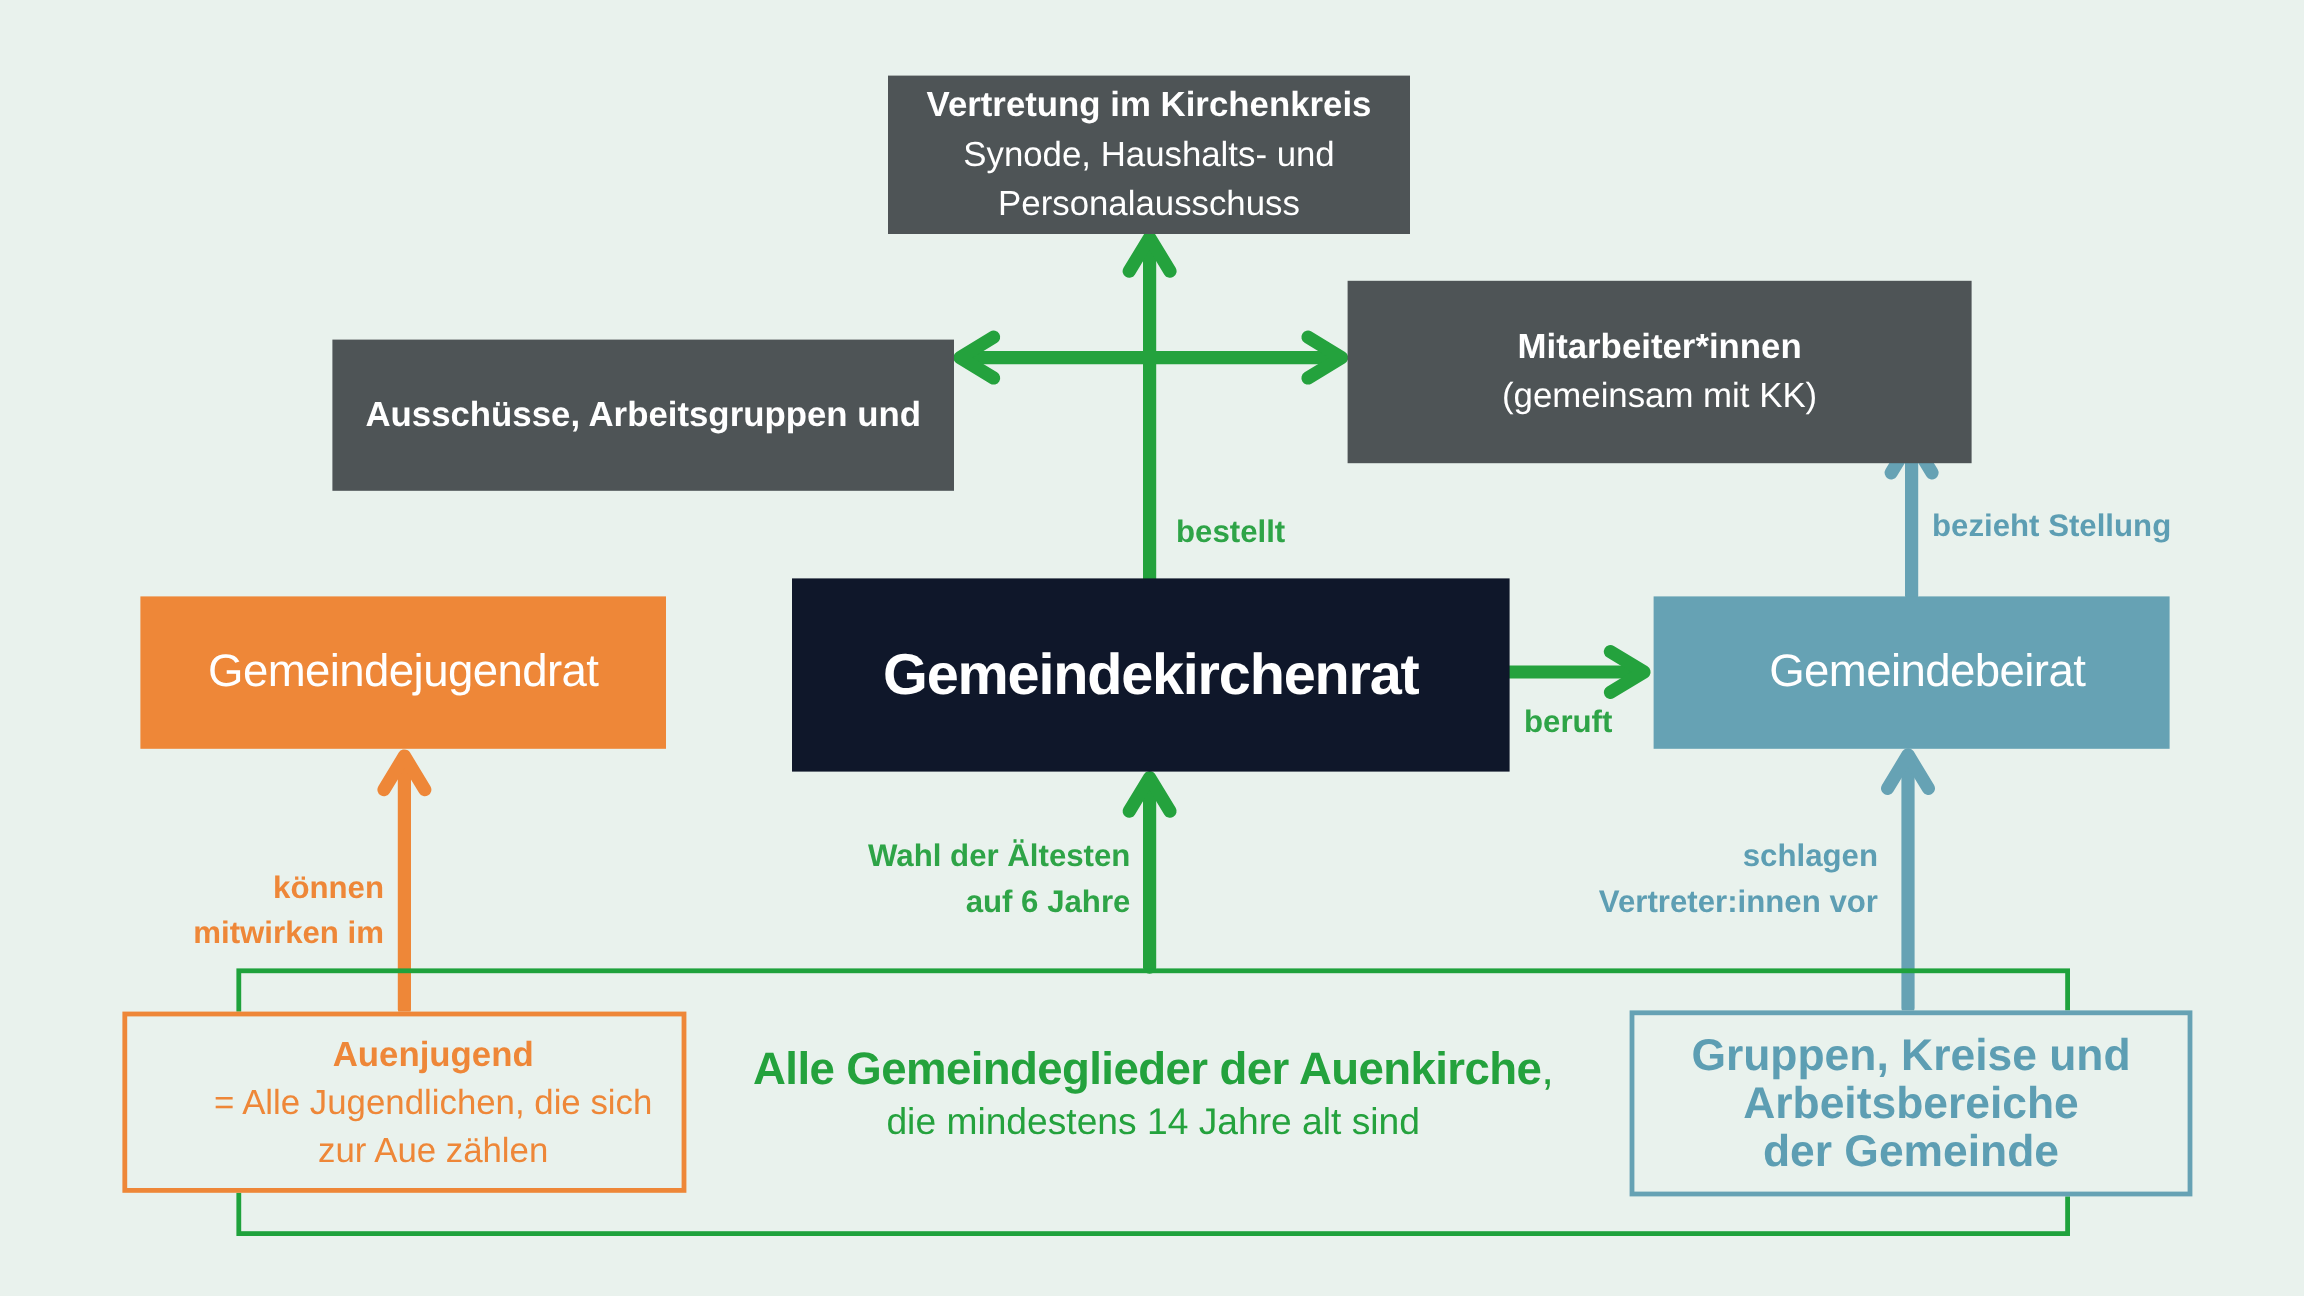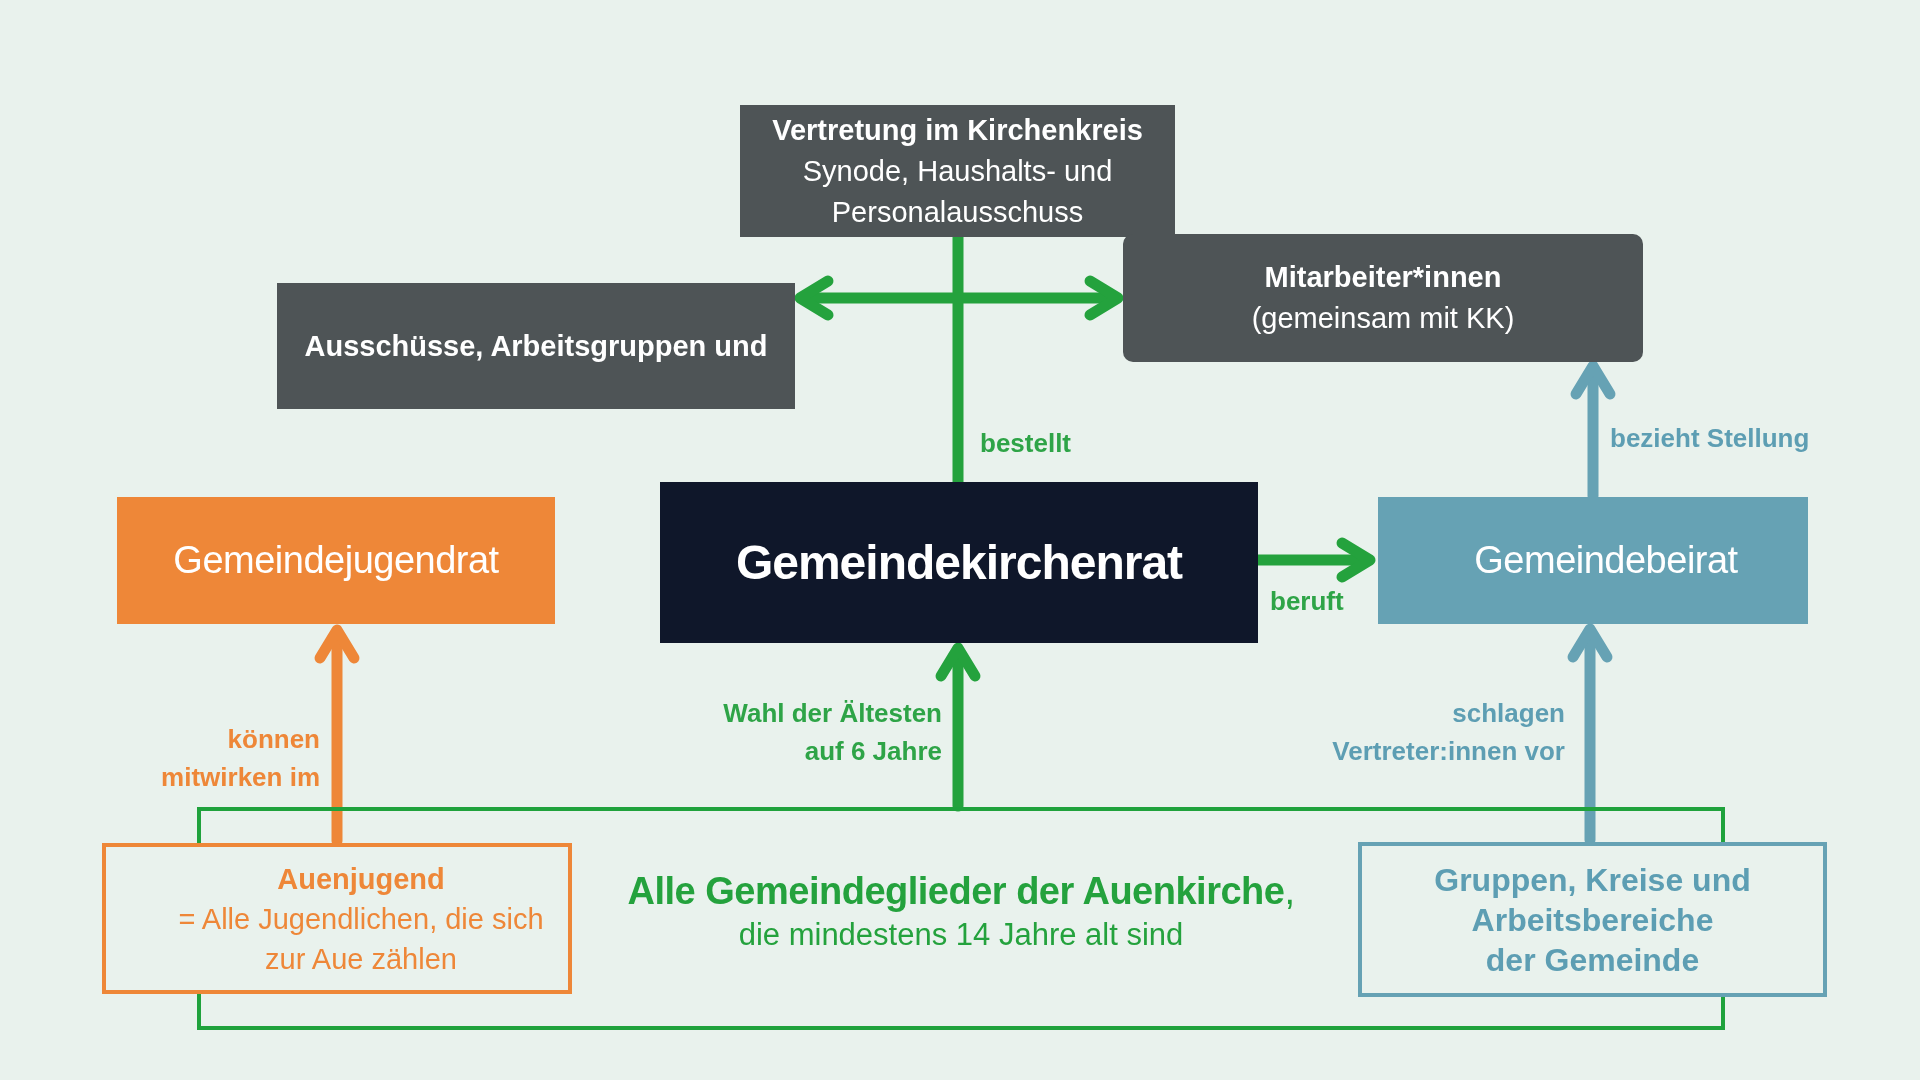--- a/index.html
+++ b/index.html
@@ -18,21 +18,21 @@
   .dark .b{font-weight:bold;}
   
   .green-fill{background:#0f172a;color:#ffffff;}
   .orange-fill{background:#ee8738;color:#ffffff;}
   .blue-fill{background:#66a2b4;color:#ffffff;padding-left:26px;}
   .title-xl{font-size:48px;font-weight:bold;letter-spacing:-1px;}
   .title-lg{font-size:38px;font-weight:normal;letter-spacing:-0.5px;}
   
   .outline-green{border:4px solid #1fa23c;background:transparent;}
   .outline-orange{border:4px solid #ee8738;background:#e9f2ed;color:#ee8738;font-size:29px;line-height:40px;padding-left:48px;}
-  .outline-blue{border:4px solid #66a2b4;background:#e9f2ed;color:#5d9eb3;font-size:32px;line-height:40px;font-weight:bold;}
+  .outline-blue{border:4px solid #66a2b4;background:#e9f2ed;color:#5d9eb3;font-size:37px;line-height:40px;font-weight:bold;}
   .outline-orange .b{font-weight:bold;}
   
   .members-text{color:#24a23d;text-align:center;}
   .members-text .l1{font-size:38px;font-weight:bold;line-height:46px;letter-spacing:-0.5px;}
   .members-text .l1 .comma{font-weight:normal;}
   .members-text .l2{font-size:31px;line-height:42px;}
   
   .edge-label{font-size:26px;font-weight:bold;line-height:38px;white-space:nowrap;}
   .lab-green{color:#2ea447;}
   .lab-orange{color:#ee8738;margin-top:26px;}
@@ -75,31 +75,31 @@
     </g>
   </svg>
 
   <div class="abs box outline-green" style="left:197px;top:807px;width:1528px;height:223px;"></div>
 
   <div class="abs members-text" style="left:197px;top:868px;width:1528px;">
     <div class="l1"><span>Alle Gemeindeglieder der Auenkirche</span><span class="comma">,</span></div>
     <div class="l2">die mindestens 14 Jahre alt sind</div>
   </div>
 
-  <div class="abs box dark" style="left:740px;top:63px;width:435px;height:132px;margin-top:42px;">
+  <div class="abs box dark" style="left:740px;top:63px;width:435px;height:132px;">
     <div class="b">Vertretung im Kirchenkreis</div>
     <div>Synode, Haushalts- und</div>
     <div>Personalausschuss</div>
   </div>
 
   <div class="abs box dark" style="left:277px;top:235px;width:518px;height:126px;margin-top:48px;">
     <div class="b">Ausschüsse, Arbeitsgruppen und</div>
   </div>
 
-  <div class="abs box dark" style="left:1123px;top:234px;width:520px;height:128px;border-radius:10px;">
+  <div class="abs box dark" style="left:1123px;top:234px;width:520px;height:152px;">
     <div class="b">Mitarbeiter*innen</div>
     <div>(gemeinsam mit KK)</div>
   </div>
 
   <div class="abs box green-fill title-xl" style="left:660px;top:482px;width:598px;height:161px;">
     <div>Gemeindekirchenrat</div>
   </div>
 
   <div class="abs box orange-fill title-lg" style="left:117px;top:497px;width:438px;height:127px;">
     <div>Gemeindejugendrat</div>

